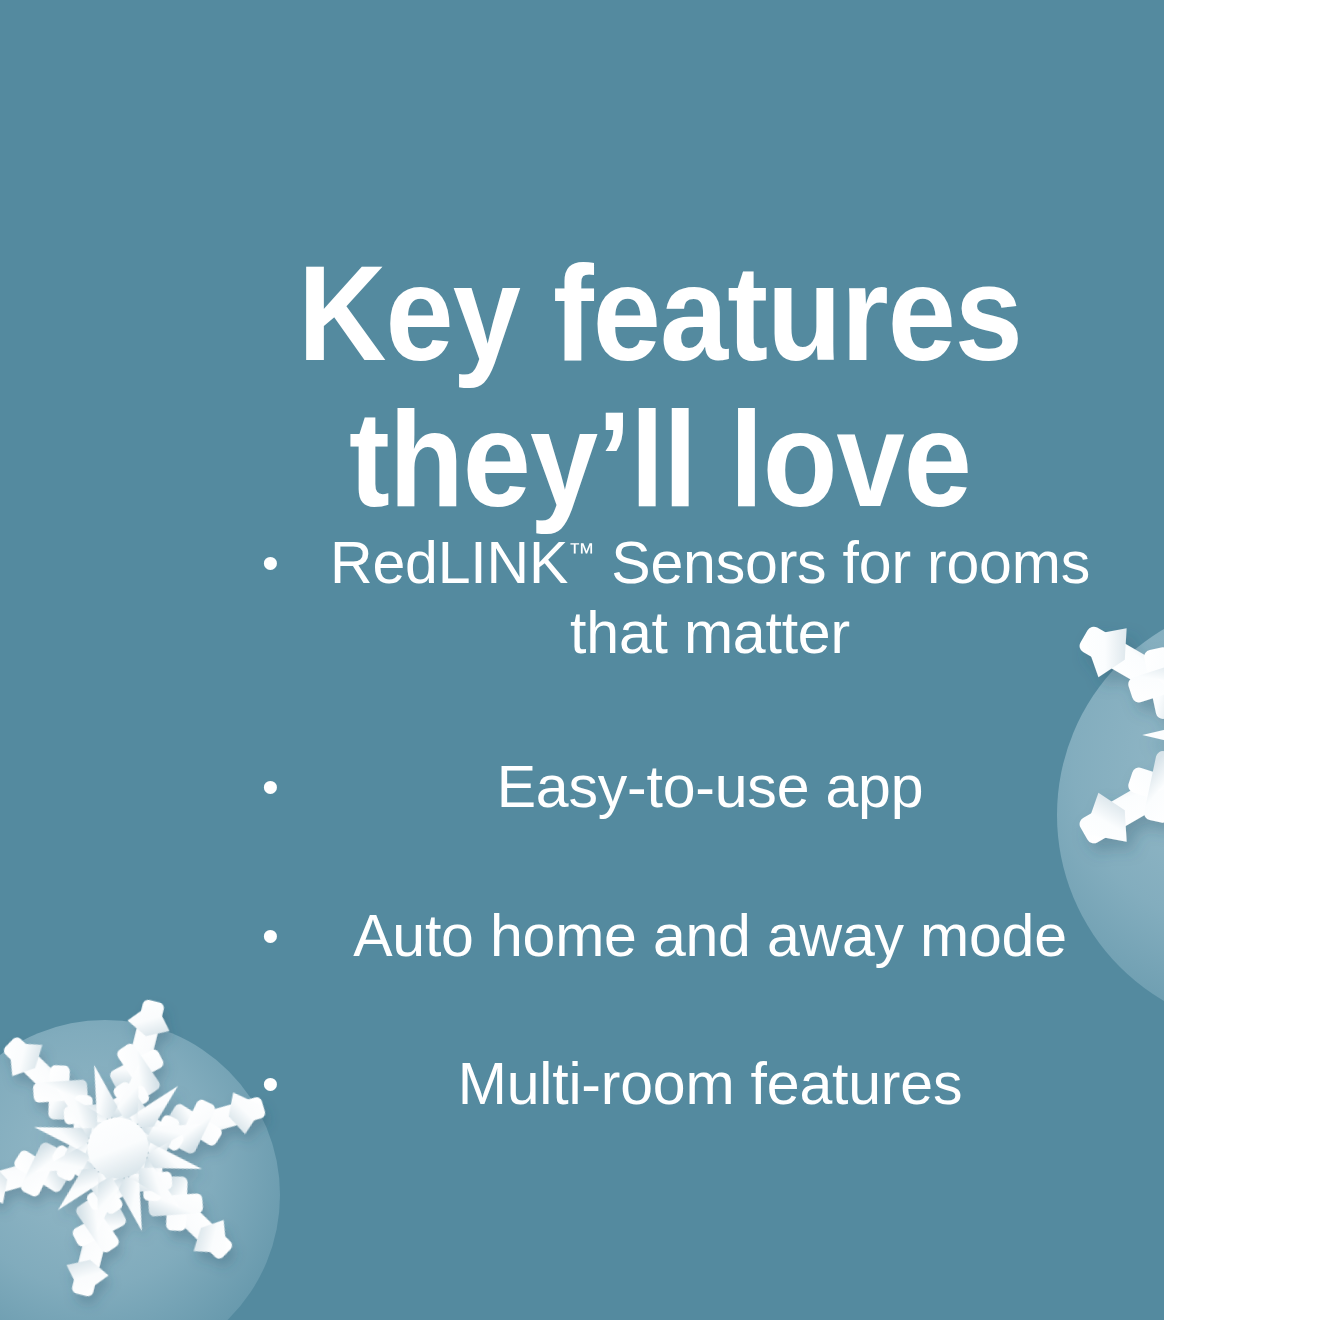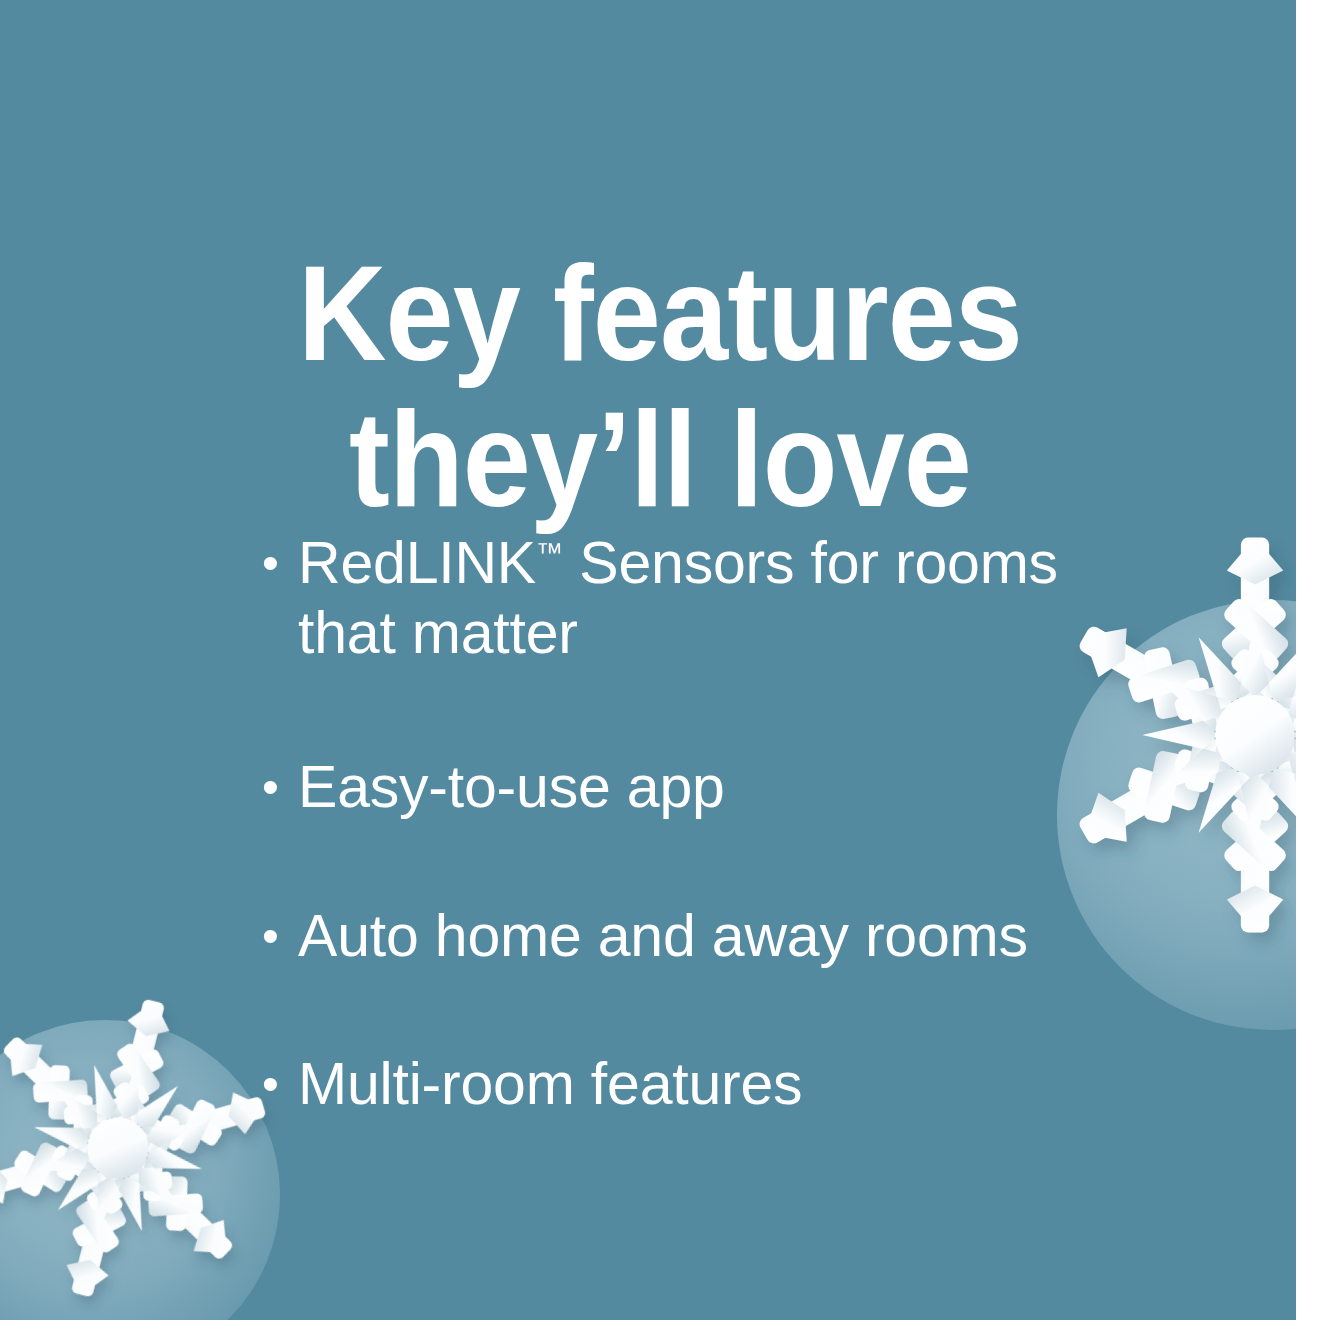--- a/index.html
+++ b/index.html
@@ -2,21 +2,21 @@
 <html><head>
 <meta charset="utf-8">
 <style>
   html, body {
     margin: 0;
     padding: 0;
     background: #ffffff;
   }
   #poster {
     position: relative;
-    width: 1296px;
+    width: 1164px;
     height: 1320px;
     overflow: hidden;
     background: #548a9f;
     font-family: "Liberation Sans", sans-serif;
     -webkit-font-smoothing: antialiased;
   }
 
   
   .glow {
     position: absolute;
@@ -99,21 +99,21 @@
   }
   .bullet-item.gap-1 { margin-bottom: 84px; }
   .bullet-item.gap-2 { margin-bottom: 78px; }
   .bullet-item.gap-3 { margin-bottom: 78px; }
   .bullet-mark {
     flex: 0 0 auto;
     width: 36px;
     font-size: 48px;
     line-height: 1.45;
   }
-  .bullet-text { flex: 1 1 auto; }
+  .bullet-text { flex: 1 1 auto; text-align: center; }
   .bullet-text sup {
     font-size: 0.46em;
     vertical-align: 0.78em;
     letter-spacing: 0;
   }
 </style>
 </head>
 <body>
 
 <div id="poster">
@@ -302,21 +302,21 @@
       <span class="bullet-text"><span>RedLINK</span><sup>™</sup><span> Sensors for rooms that matter</span></span>
     </div>
 
     <div class="bullet-item gap-2">
       <span class="bullet-mark">•</span>
       <span class="bullet-text">Easy-to-use app</span>
     </div>
 
     <div class="bullet-item gap-3">
       <span class="bullet-mark">•</span>
-      <span class="bullet-text">Auto home and away rooms</span>
+      <span class="bullet-text">Auto home and away mode</span>
     </div>
 
     <div class="bullet-item">
       <span class="bullet-mark">•</span>
       <span class="bullet-text">Multi-room features</span>
     </div>
 
   </div>
 
 </div>

